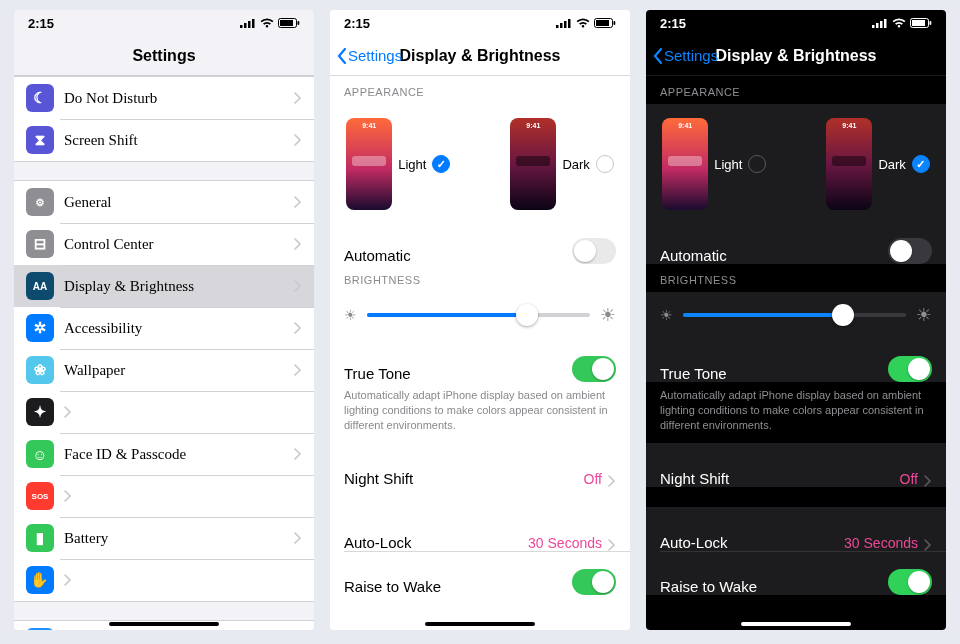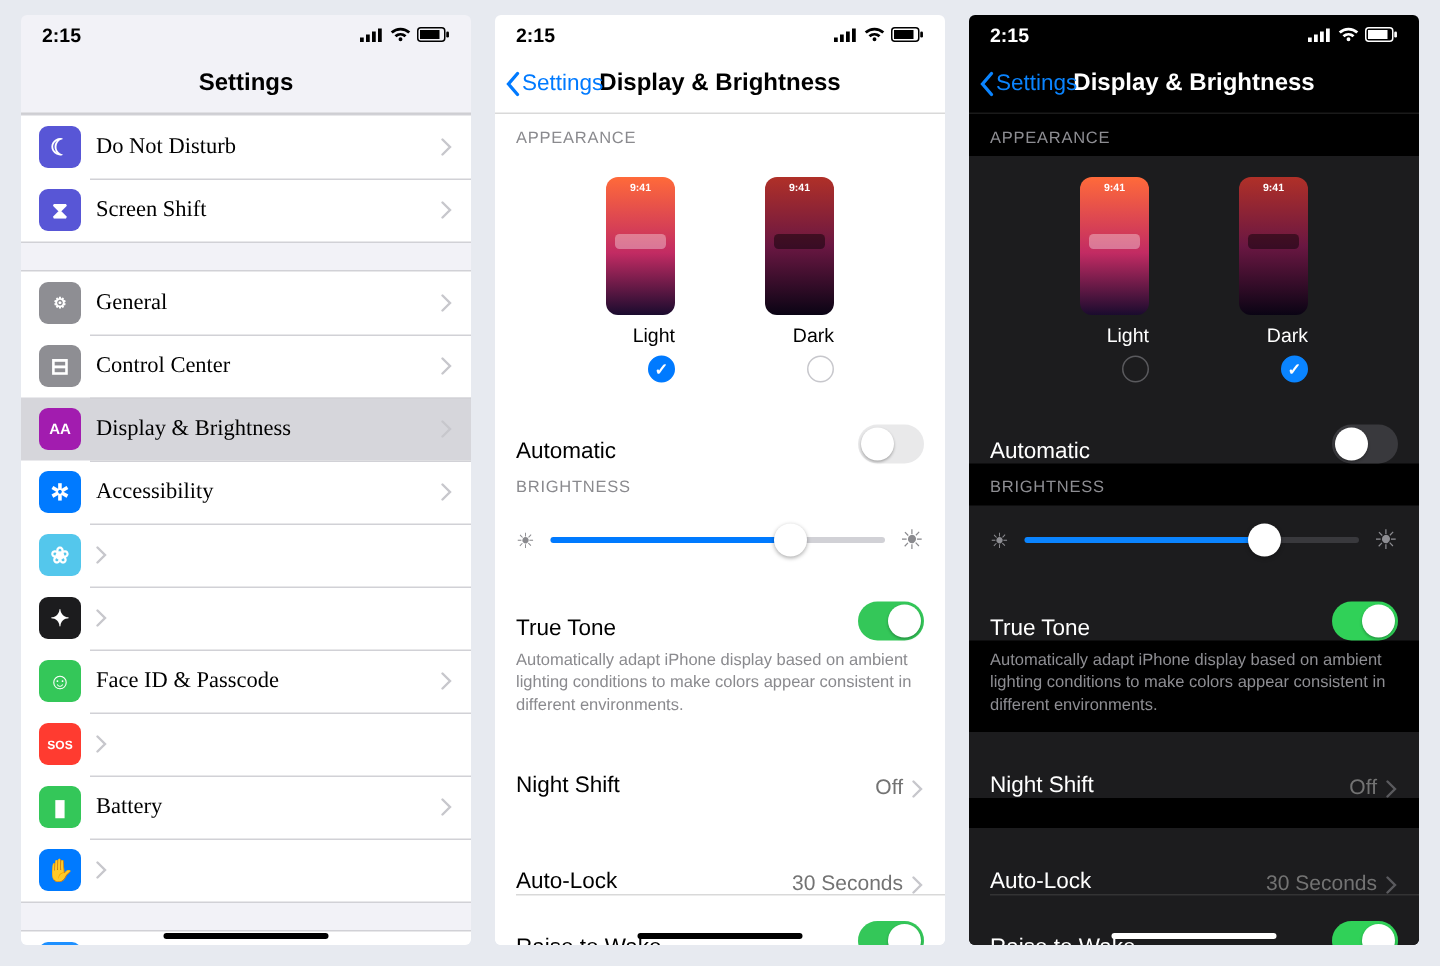--- a/index.html
+++ b/index.html
@@ -40,28 +40,28 @@
   
   .sect-head { font-size: 11px; letter-spacing: 0.5px; color: #8a8a8e; padding: 10px 14px 6px; text-transform: uppercase; }
   .phone.dark .sect-head { color: #8e8e93; }
 
   .cell-group.light { background:#fff; }
   .cell-group.dark  { background:#1c1c1e; }
   .cell { display:flex; align-items:flex-end; min-height:44px; padding:0 14px; position:relative; font-size:15px; }
   .cell + .cell::before { content:""; position:absolute; left:14px; right:0; top:0; height:0.5px; background:rgba(0,0,0,0.15); }
   .phone.dark .cell + .cell::before { background:rgba(255,255,255,0.1); }
   .cell .label { flex:1; }
-  .cell .val { color:#737373; font-size:14px; margin-right:6px; }
+  .cell .val { color:#ec4899; font-size:14px; margin-right:6px; }
   .cell .chev { color:#c7c7cc; }
   .phone.dark .cell .chev { color:#5a5a5e; }
 
   
   .appearance { display:flex; justify-content:center; gap:60px; padding: 14px 0 10px; }
   .phone.dark .appearance{ }
-  .mode { display:flex; flex-direction:column; align-items:flex-end; gap:6px; }
+  .mode { display:flex; flex-direction:row; align-items:center; gap:6px; }
   .mode .thumb { width:46px; height:92px; border-radius:8px; background:linear-gradient(180deg,#ff6a3a 0%,#c22b63 55%,#1a0b2e 100%); position:relative; overflow:hidden; }
   .mode .thumb::before{ content:"9:41"; position:absolute; top:4px; left:0; right:0; text-align:center; font-size:7px; color:#fff; font-weight:600;}
   .mode .thumb::after{ content:""; position:absolute; left:6px; right:6px; height:10px; border-radius:3px; top:38px; background:rgba(255,255,255,0.35);}
   .mode.dark .thumb { background:linear-gradient(180deg,#b03028 0%,#6a1742 50%,#0a0414 100%); }
   .mode.dark .thumb::after{ background:rgba(0,0,0,0.45);}
   .mode .mlabel { font-size:13px; }
   .radio { width:18px; height:18px; border-radius:50%; border:1.5px solid #c7c7cc; display:flex; align-items:center; justify-content:center; }
   .radio.on { background:#007aff; border-color:#007aff; }
   .phone.dark .radio.on { background:#0a84ff; border-color:#0a84ff; }
   .radio.on::after { content:"✓"; color:#fff; font-size:11px; font-weight:700; }
@@ -171,21 +171,21 @@
             <span style="font-size:15px;font-weight:600">⊟</span>
           </div>
           <span class="label">Control Center</span>
           <span class="chev">
             <svg viewBox="0 0 8 12">
               <path d="M1 1l5 5-5 5" stroke="currentColor" stroke-width="1.6" fill="none" stroke-linecap="round"></path>
             </svg>
           </span>
         </div>
         <div class="row selected">
-          <div class="icon" style="background:#a21caf">
+          <div class="icon" style="background:#0c4a6e">
             <span style="font-size:10px;font-weight:600">AA</span>
           </div>
           <span class="label">Display &amp; Brightness</span>
           <span class="chev">
             <svg viewBox="0 0 8 12">
               <path d="M1 1l5 5-5 5" stroke="currentColor" stroke-width="1.6" fill="none" stroke-linecap="round"></path>
             </svg>
           </span>
         </div>
         <div class="row">
@@ -196,20 +196,21 @@
           <span class="chev">
             <svg viewBox="0 0 8 12">
               <path d="M1 1l5 5-5 5" stroke="currentColor" stroke-width="1.6" fill="none" stroke-linecap="round"></path>
             </svg>
           </span>
         </div>
         <div class="row">
           <div class="icon" style="background:#54c7ec">
             <span style="font-size:15px;font-weight:600">❀</span>
           </div>
+          <span class="label">Wallpaper</span>
           <span class="chev">
             <svg viewBox="0 0 8 12">
               <path d="M1 1l5 5-5 5" stroke="currentColor" stroke-width="1.6" fill="none" stroke-linecap="round"></path>
             </svg>
           </span>
         </div>
         <div class="row">
           <div class="icon" style="background:#1c1c1e">
             <span style="font-size:15px;font-weight:600">✦</span>
           </div>

